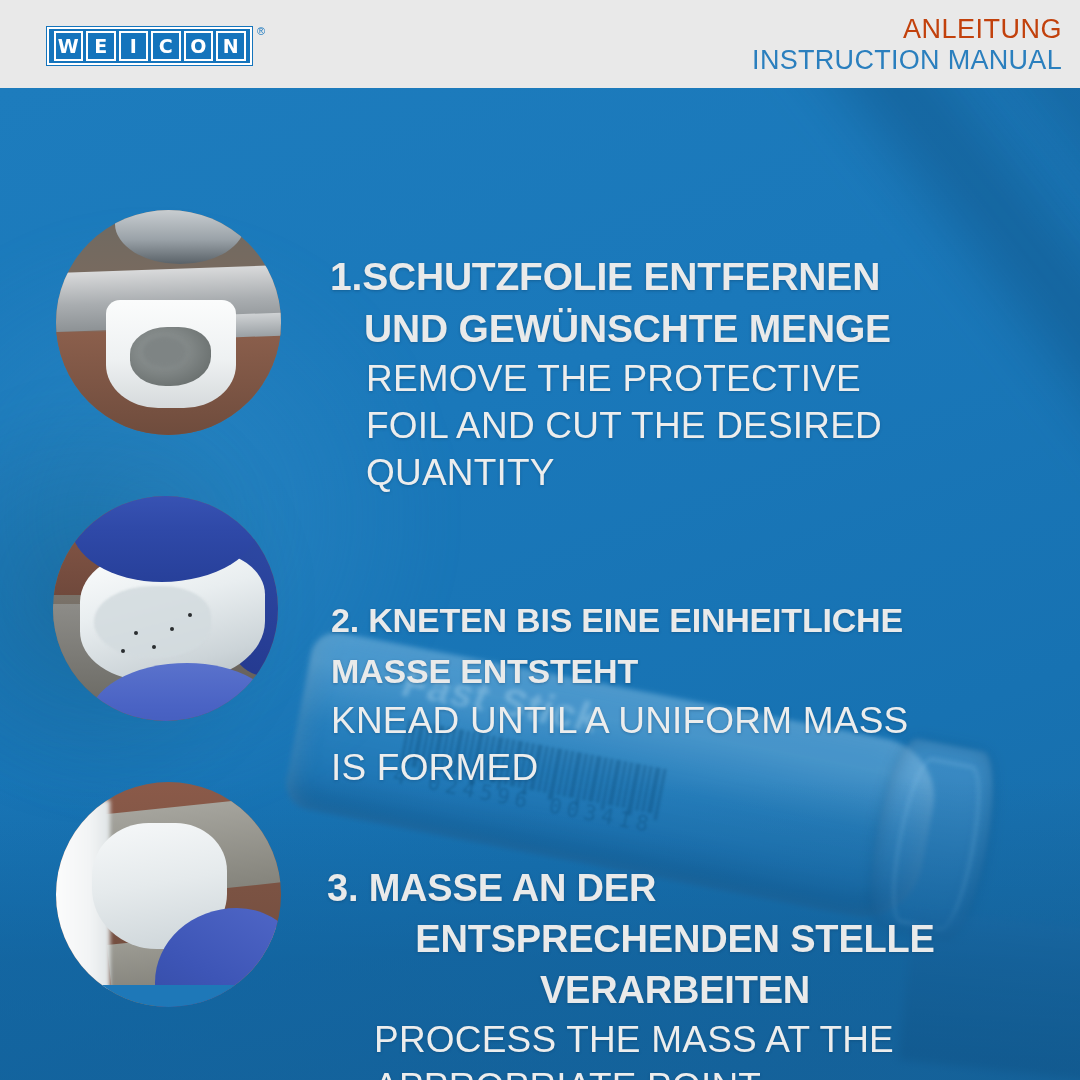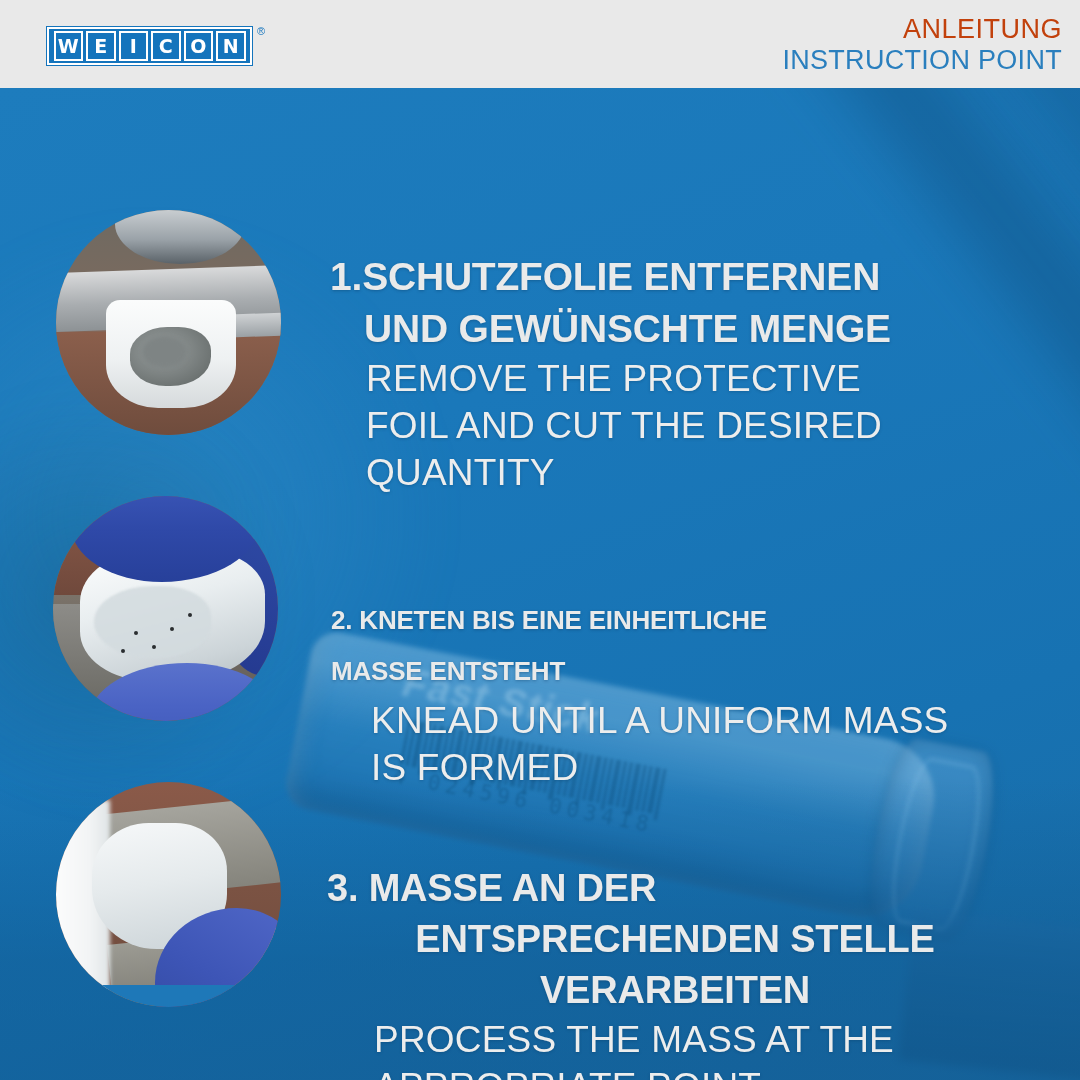--- a/index.html
+++ b/index.html
@@ -220,22 +220,22 @@
   .ind{display:block;}
 
   
   #step1-txt{left:330px;top:163px;width:640px;}
   #step1-txt .t-de{font-size:39px;line-height:52px;letter-spacing:-0.2px;}
   #step1-txt .t-en{font-size:37px;line-height:47px;letter-spacing:0.2px;margin-left:36px;}
   #step1-txt .t-de .ind:not(:first-child){margin-left:34px;}
 
   
   #step2-txt{left:331px;top:507px;width:700px;}
-  #step2-txt .t-de{font-size:26px;line-height:51px;letter-spacing:-0.2px;}
-  #step2-txt .t-en{font-size:37px;line-height:47px;letter-spacing:0.2px;margin-left:40px;}
+  #step2-txt .t-de{font-size:34px;line-height:51px;letter-spacing:-0.2px;}
+  #step2-txt .t-en{font-size:37px;line-height:47px;letter-spacing:0.2px;}
   #step2-txt .t-de .ind:not(:first-child){}
 
   
   #step3-txt{left:327px;top:775px;width:660px;}
   #step3-txt .t-de{font-size:38px;line-height:51px;letter-spacing:-0.2px;}
   #step3-txt .t-en{font-size:37px;line-height:47px;letter-spacing:0.2px;margin-left:47px;}
   #step3-txt .t-de .ind:not(:first-child){margin-left:36px;text-align:center;}
 </style>
 </head>
 <body>
@@ -249,21 +249,21 @@
       <span class="logo-cell">E</span>
       <span class="logo-cell">I</span>
       <span class="logo-cell">C</span>
       <span class="logo-cell">O</span>
       <span class="logo-cell">N</span>
     </div>
     <span class="logo-reg">®</span>
 
     <div class="hdr-right">
       <div class="hdr-de">ANLEITUNG</div>
-      <div class="hdr-en">INSTRUCTION POINT</div>
+      <div class="hdr-en">INSTRUCTION MANUAL</div>
     </div>
   </div>
 
   <div class="body-area">
 
     <div class="bg-glow"></div>
     <div class="bg-dark-left"></div>
     <div class="bg-diag1"></div>
     <div class="bg-diag2"></div>
 

